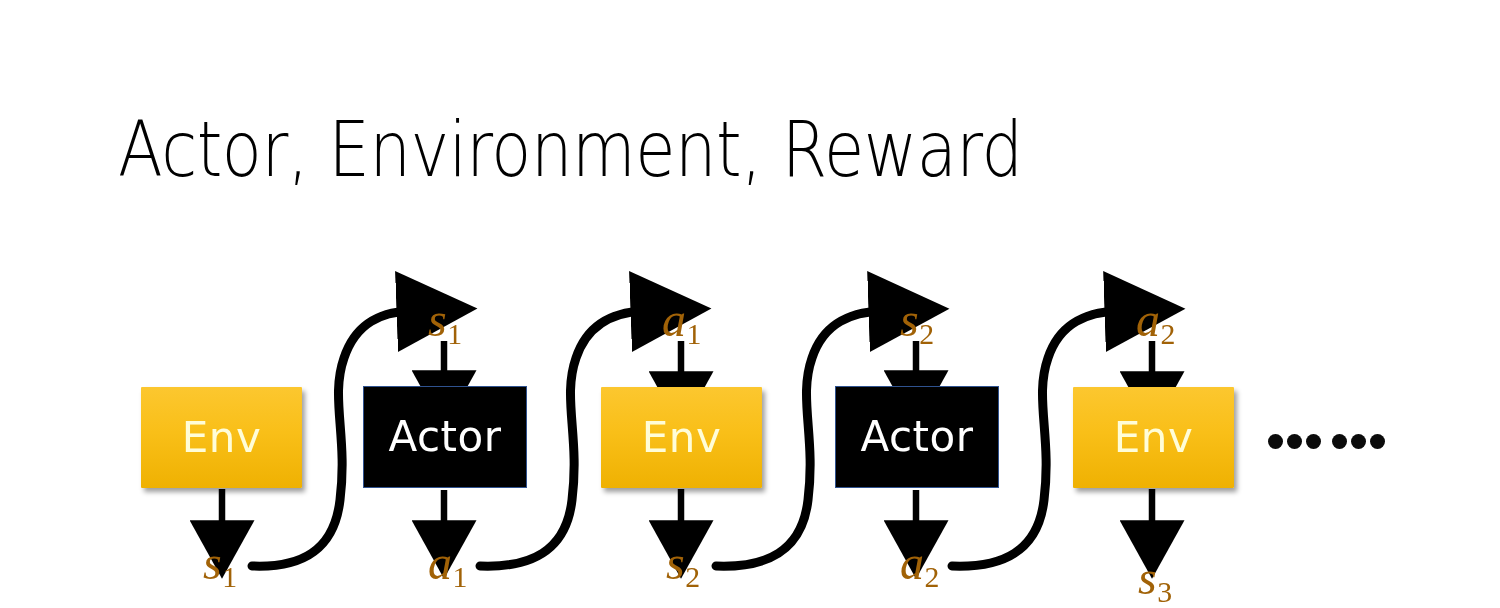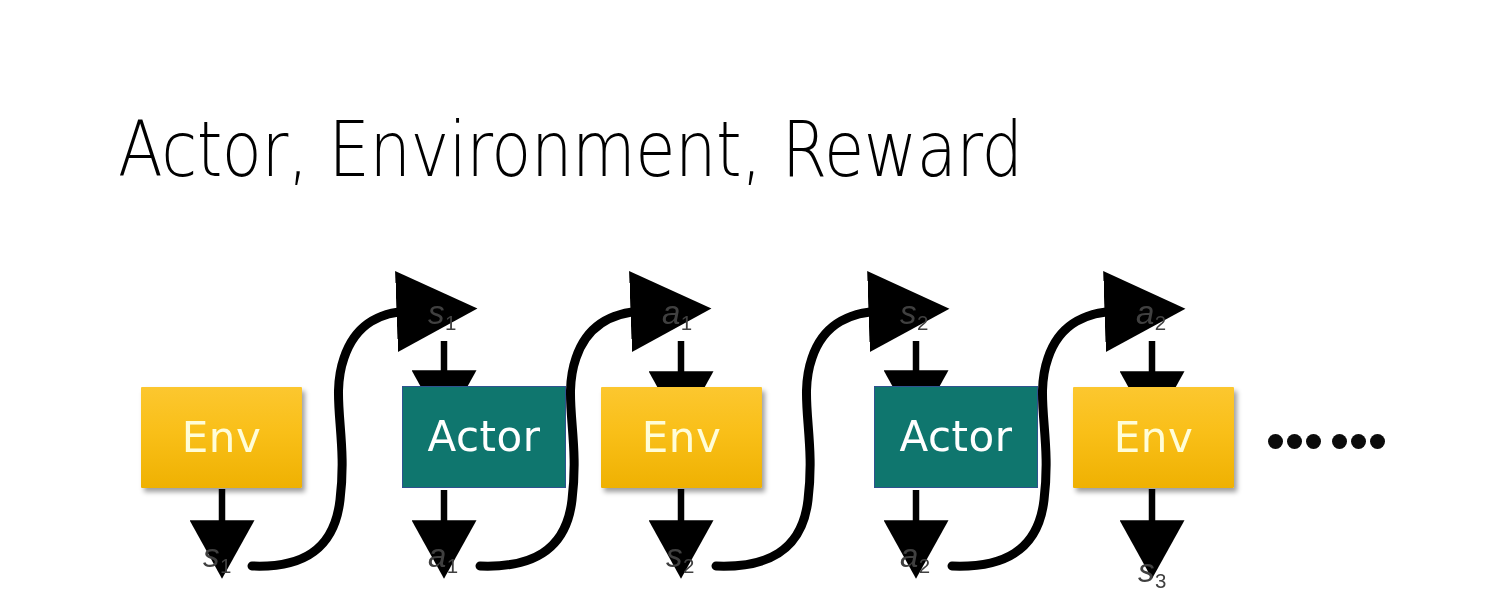--- a/index.html
+++ b/index.html
@@ -62,33 +62,32 @@
   }
 
   .node-env {
     background: linear-gradient(to bottom, #FCC72F 0%, #F9BF18 45%, #EFB102 100%);
     border-radius: 1px;
     color: #FFFDD8;
     box-shadow: 3px 4px 5px rgba(0,0,0,0.38);
   }
 
   .node-actor {
-    background: #0f766e;
+    background: #000000;
     border: 1px solid #2F528F;
     color: #FFFFFF;
-    margin-left: 39px;
   }
 
   
   .math-label {
     position: absolute;
-    font-family: Liberation Sans, sans-serif;
+    font-family: Liberation Serif, serif;
     font-style: italic;
-    font-size: 33px;
-    color: #404040;
+    font-size: 48px;
+    color: #a16207;
     line-height: 1;
     white-space: nowrap;
   }
   .math-label sub {
     font-size: 0.62em;
     font-style: normal;
     vertical-align: -0.28em;
     letter-spacing: 0;
     margin-left: 0.5px;
   }

